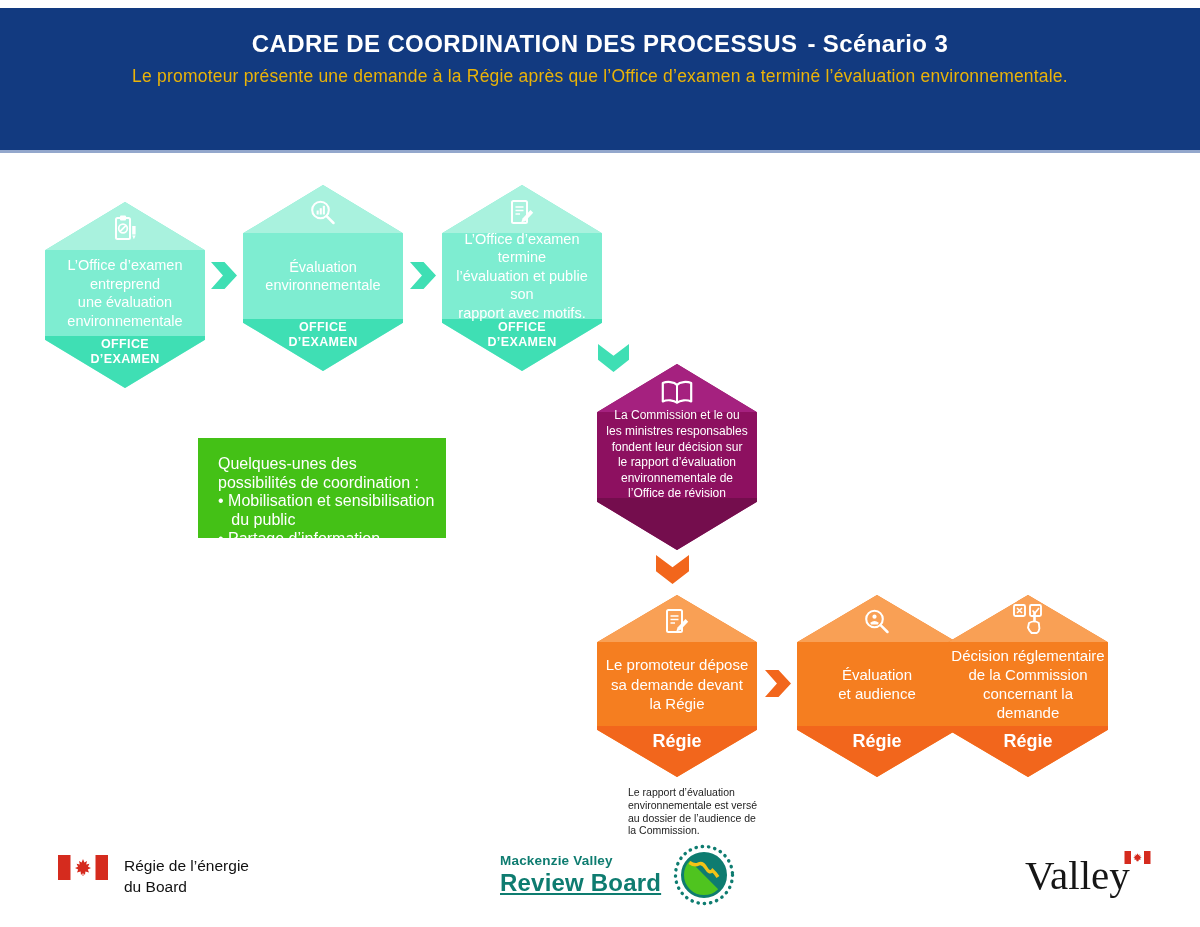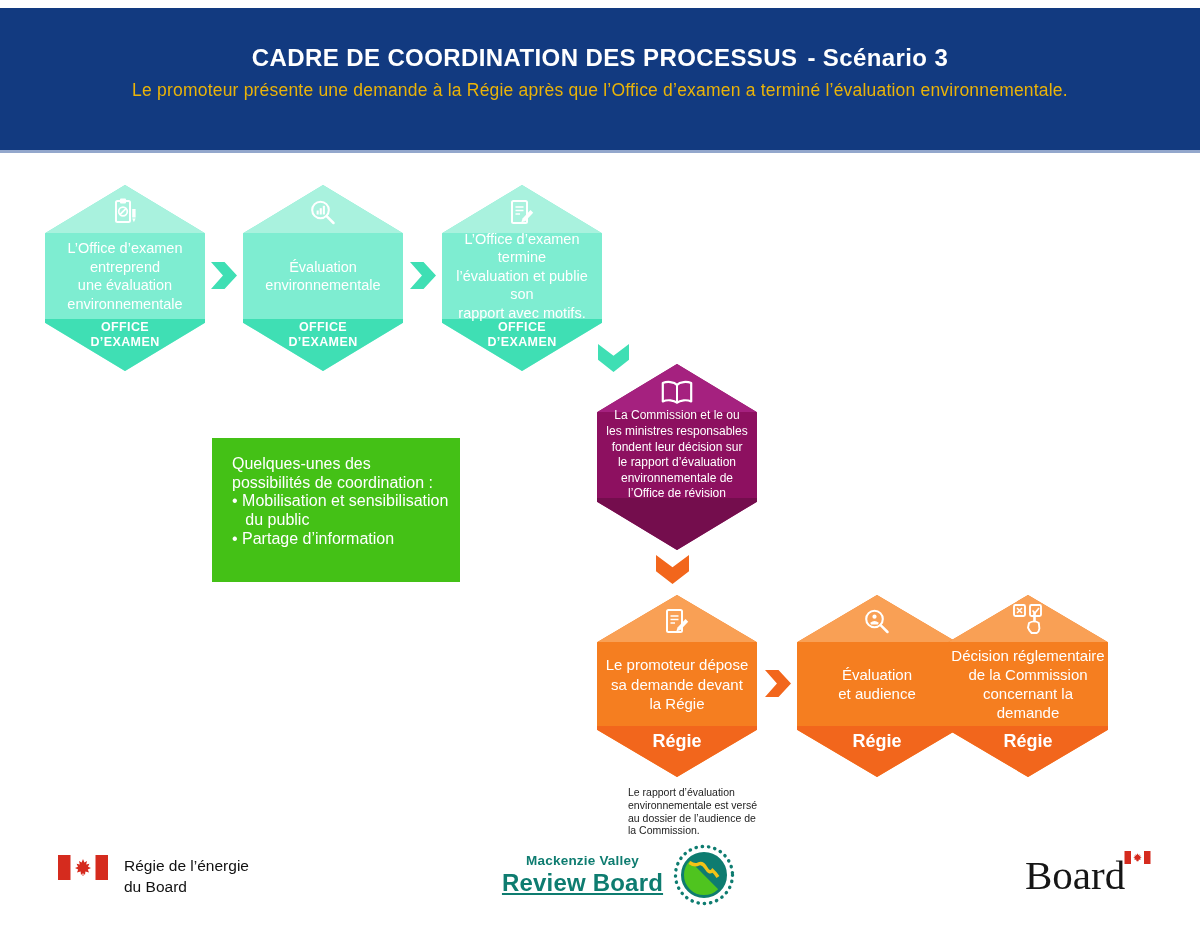--- a/index.html
+++ b/index.html
@@ -5,21 +5,21 @@
   * { margin:0; padding:0; box-sizing:border-box; }
   body { background:#ffffff; font-family:"Liberation Sans", sans-serif; }
   .page { position:relative; width:1200px; height:927px; background:#ffffff; overflow:hidden; }
 
   
   .banner {
     position:absolute; left:0; top:8px; width:1200px; height:145px;
     background:#123a80; border-bottom:3px solid #93a7cc; text-align:center;
   }
   .banner h1 {
-    padding-top:36px; color:#ffffff; font-size:24px; font-weight:bold; letter-spacing:.4px;
+    padding-top:22px; color:#ffffff; font-size:24px; font-weight:bold; letter-spacing:.4px;
   }
   .banner h1 .suffix { margin-left:10px; }
   .banner .subtitle {
     margin-top:8px; color:#eab308; font-size:17.5px; letter-spacing:.2px;
   }
 
   
   .hex {
     position:absolute; width:160px;
     clip-path:polygon(50% 0%, 100% 26%, 100% 74%, 50% 100%, 0% 74%, 0% 26%);
@@ -58,58 +58,58 @@
   }
   .chev-down {
     position:absolute; width:31px; height:28px;
     clip-path:polygon(0% 0%, 50% 42%, 100% 0%, 100% 56%, 50% 100%, 0% 56%);
   }
   .c-teal   { background:#3fdfb4; }
   .c-orange { background:#f2661c; }
 
   
   .green-box {
-    position:absolute; left:212px; top:438px; width:248px; height:144px;
+    position:absolute; left:198px; top:438px; width:248px; height:100px;
     background:#44c116; color:#fff; font-size:16px; line-height:1.17;
     padding:17px 10px 0 20px; white-space:pre-wrap;
   }
 
   
   .note {
     position:absolute; left:628px; top:786px; width:170px;
     color:#1c1c1c; font-size:10.5px; line-height:1.22; white-space:pre-line;
   }
 
   
   .footer-flag { position:absolute; left:58px; top:855px; }
   .cer-fr { position:absolute; left:124px; top:856px; color:#111; font-size:15.5px; line-height:1.35; white-space:pre-line; }
   .cer-en { position:absolute; left:250px; top:856px; color:#111; font-size:15.5px; line-height:1.35; white-space:pre-line; }
 
-  .mvrb-text { position:absolute; left:500px; top:853px; width:165px; text-align:center; color:#0e7c70; }
+  .mvrb-text { position:absolute; left:500px; top:853px; width:165px; text-align:left; color:#0e7c70; }
   .mvrb-line1 { font-size:13.5px; font-weight:bold; letter-spacing:.2px; }
   .mvrb-line2 { font-size:24px; font-weight:bold; margin-top:1px; letter-spacing:.2px;text-decoration:underline; }
   .mvrb-logo { position:absolute; left:672px; top:843px; }
 
   .canada-wordmark { position:absolute; left:1025px; top:851px; color:#161616;
     font-family:"Liberation Serif", serif; font-size:41px; }
   .canada-flag { position:absolute; left:1124px; top:851px; }
 
   .icon { display:block; }
 </style>
 </head>
 <body>
 
 <div class="page">
 
   <div class="banner">
     <h1><span>CADRE DE COORDINATION DES PROCESSUS</span><span class="suffix">- Scénario 3</span></h1>
     <div class="subtitle">Le promoteur présente une demande à la Régie après que l’Office d’examen a terminé l’évaluation environnementale.</div>
   </div>
 
-  <div class="hex teal" style="left:45px; top:185px;">
+  <div class="hex teal" style="left:45px; top:202px;">
     <div class="hex-top">
       <svg class="icon" width="32" height="34" viewBox="0 0 32 34">
         <rect x="7" y="6" width="14" height="21" rx="1.5" fill="none" stroke="#fff" stroke-width="2"></rect>
         <rect x="11" y="3.5" width="6" height="5" rx="1" fill="#fff"></rect>
         <circle cx="14" cy="16.5" r="4.3" fill="none" stroke="#fff" stroke-width="1.7"></circle>
         <line x1="10.9" y1="19.6" x2="17.1" y2="13.4" stroke="#fff" stroke-width="1.7"></line>
         <rect x="23.2" y="14" width="3.4" height="8.5" fill="#fff"></rect>
         <polygon points="23.2,23.5 26.6,23.5 24.9,27.2" fill="#fff"></polygon>
       </svg>
     </div>
@@ -260,21 +260,21 @@
     <div class="mvrb-line1">Mackenzie Valley</div>
     <div class="mvrb-line2">Review Board</div>
   </div>
   <svg class="mvrb-logo" width="64" height="64" viewBox="0 0 64 64">
     <circle cx="32" cy="32" r="28.5" fill="none" stroke="#0e7c70" stroke-width="3.4" stroke-dasharray="0.3,6" stroke-linecap="round"></circle>
     <circle cx="32" cy="32" r="21.5" fill="#4fc41f" stroke="#0e7c70" stroke-width="3"></circle>
     <path d="M16.8 16.8 A21.5 21.5 0 0 1 47.2 47.2 Z" fill="#0e7c70"></path>
     <path d="M17.5 19.5 q5 3.5 9 1.5 t7.5 4 t6.5 2.5 q3 2.5 5.5 6.5" stroke="#f3c317" stroke-width="3.4" fill="none"></path>
   </svg>
 
-  <div class="canada-wordmark">Board</div>
+  <div class="canada-wordmark">Valley</div>
   <svg class="canada-flag" width="27" height="13" viewBox="0 0 40 20">
     <rect x="0" y="0" width="10" height="20" fill="#d52b1e"></rect>
     <rect x="30" y="0" width="10" height="20" fill="#d52b1e"></rect>
     <svg x="12" y="2" width="16" height="16" viewBox="0 0 100 100">
       <path d="M50 8 L57 25 L70 18 L66 35 L82 31 L75 46 L90 52 L74 60 L80 75 L62 70 L60 88 L50 76 L40 88 L38 70 L20 75 L26 60 L10 52 L25 46 L18 31 L34 35 L30 18 L43 25 Z M48 74 h4 v18 h-4 z" fill="#d52b1e"></path>
     </svg>
   </svg>
 
 </div>
 

